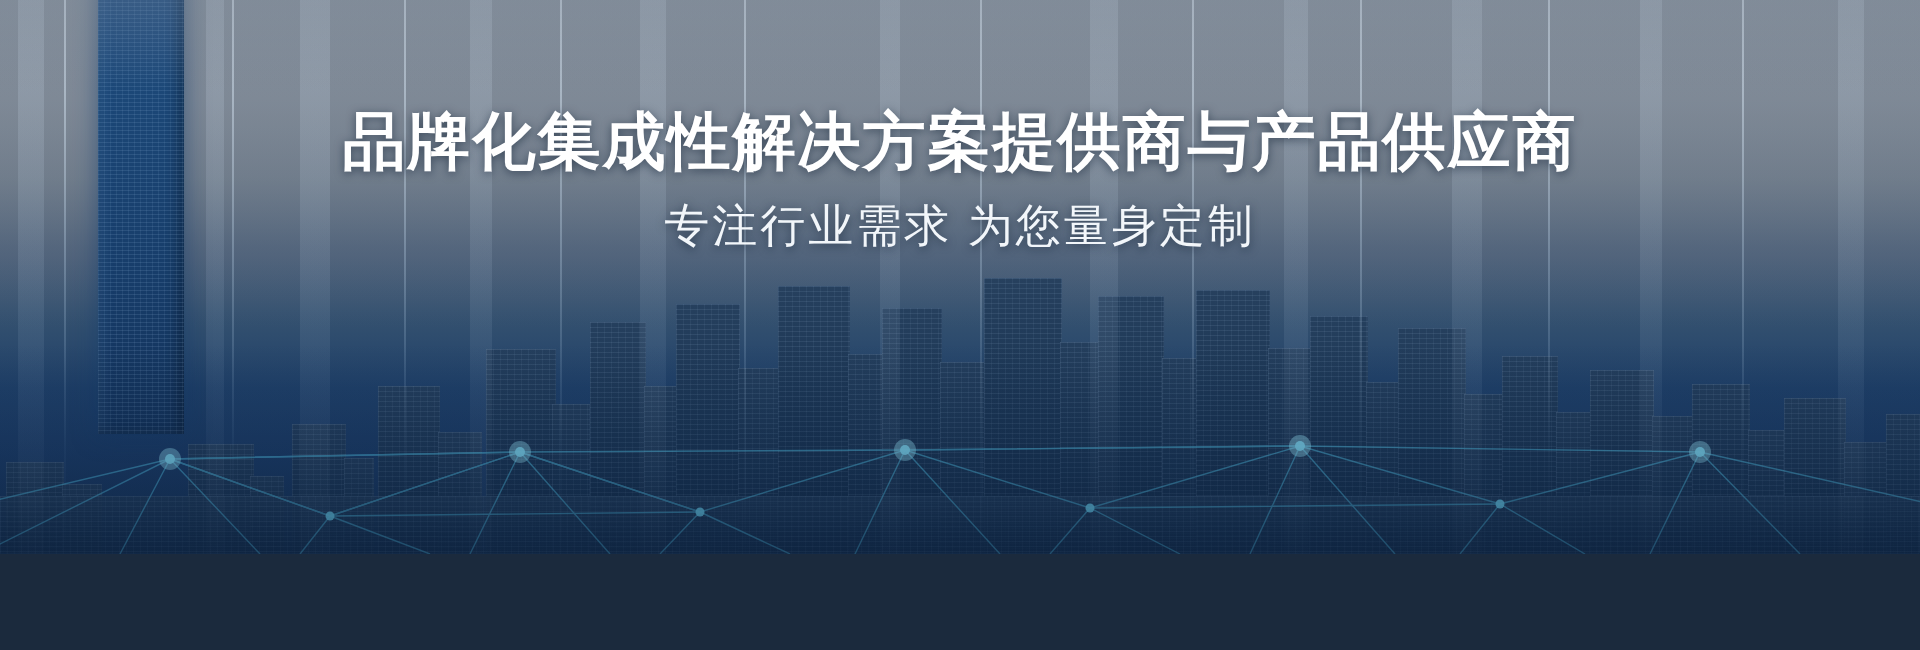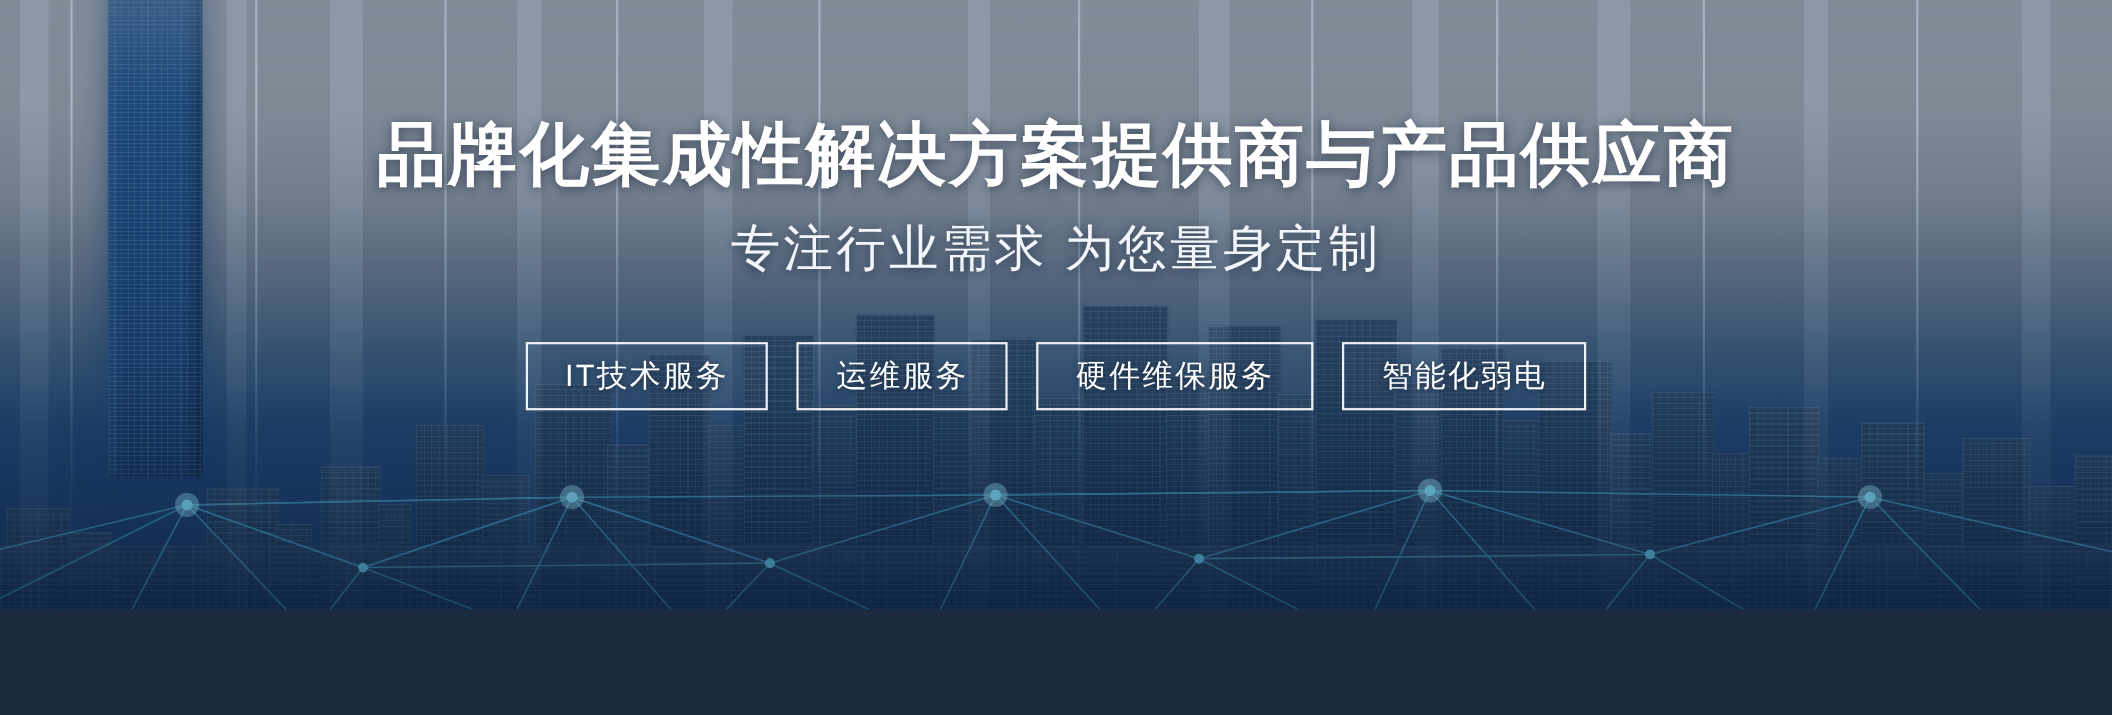--- a/index.html
+++ b/index.html
@@ -174,21 +174,15 @@
 
   <div class="vig"></div>
   <div class="vigtop"></div>
 
   <div id="content">
 
     <h1 id="headline">品牌化集成性解决方案提供商与产品供应商</h1>
 
     <p id="subtitle">专注行业需求 为您量身定制</p>
 
-    <div id="cta">
-      <div class="cta-btn">IT技术服务</div>
-      <div class="cta-btn">运维服务</div>
-      <div class="cta-btn">硬件维保服务</div>
-      <div class="cta-btn">智能化弱电</div>
-    </div>
 
   </div>
 </div>
 
 </body></html>

